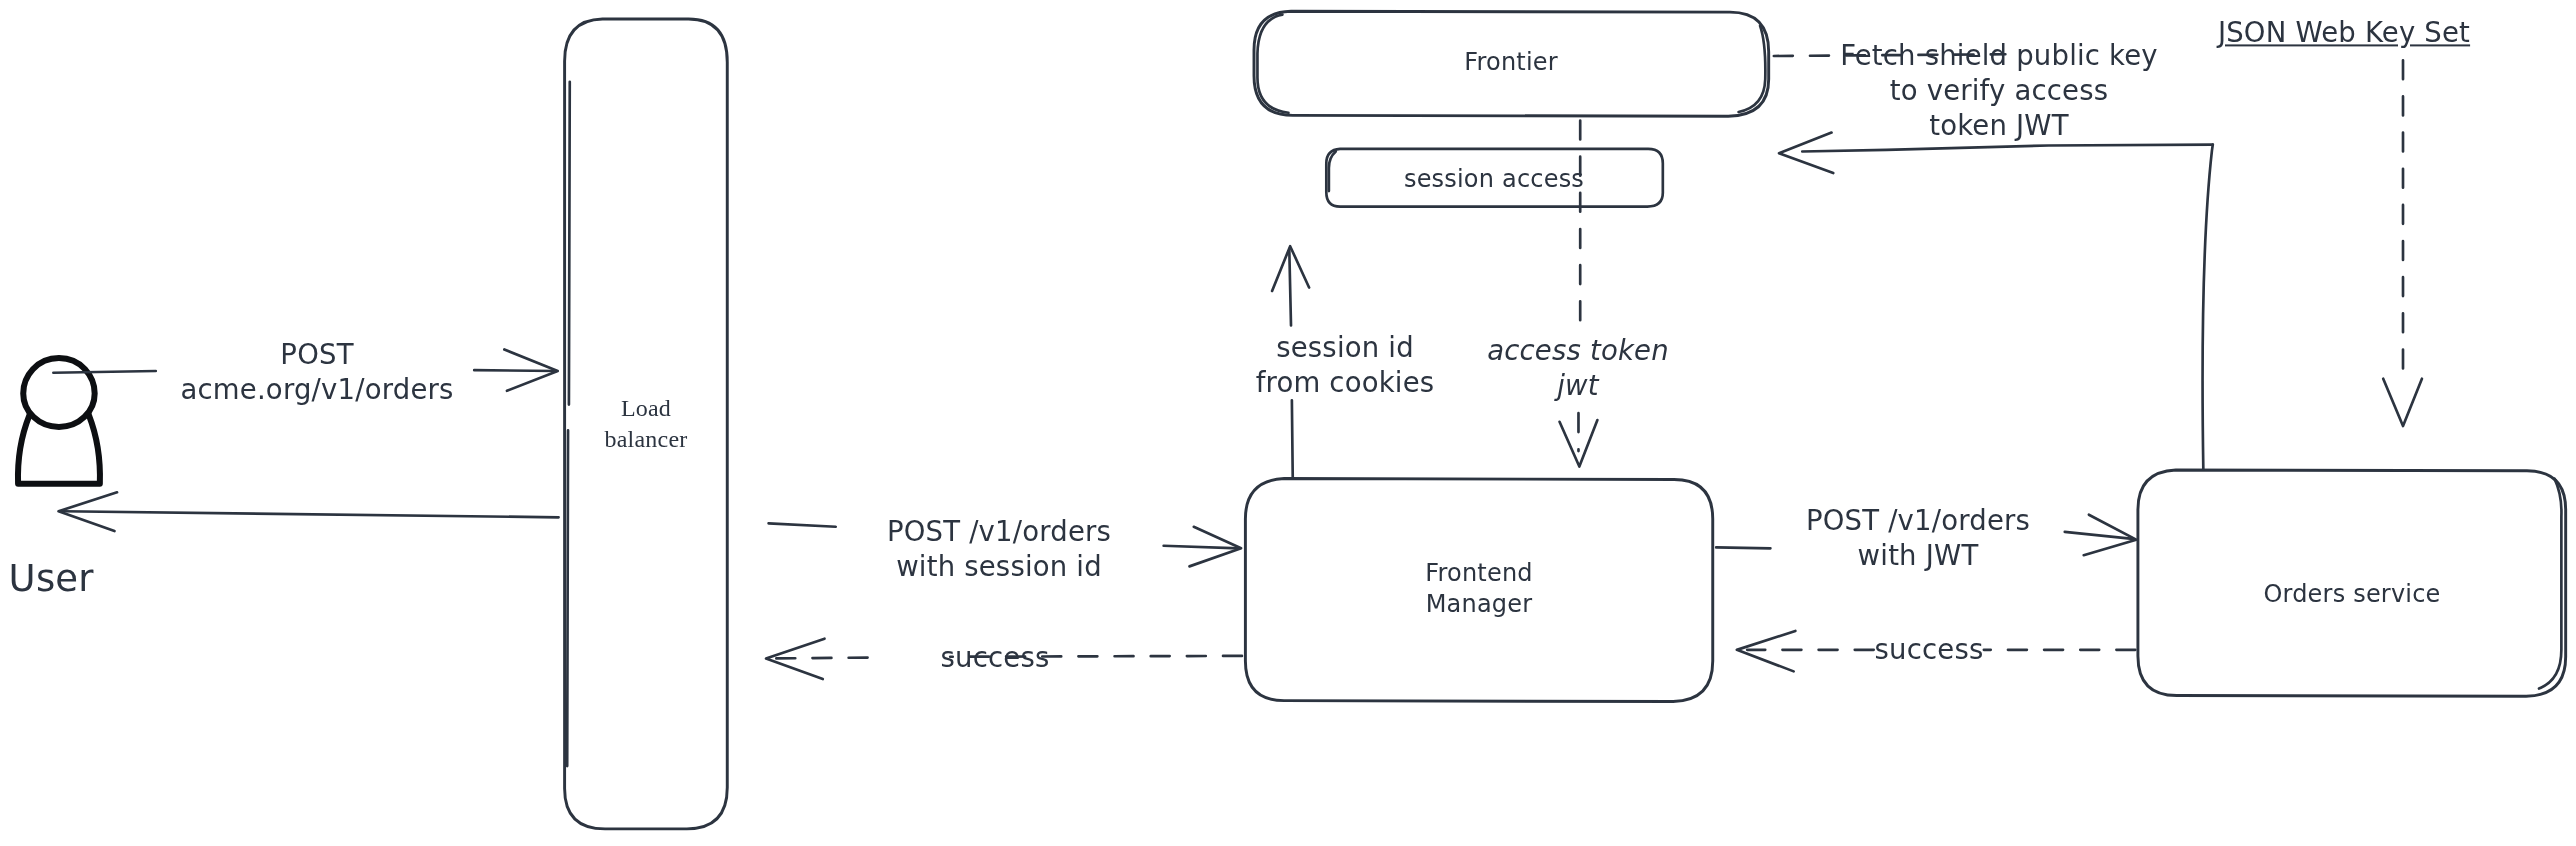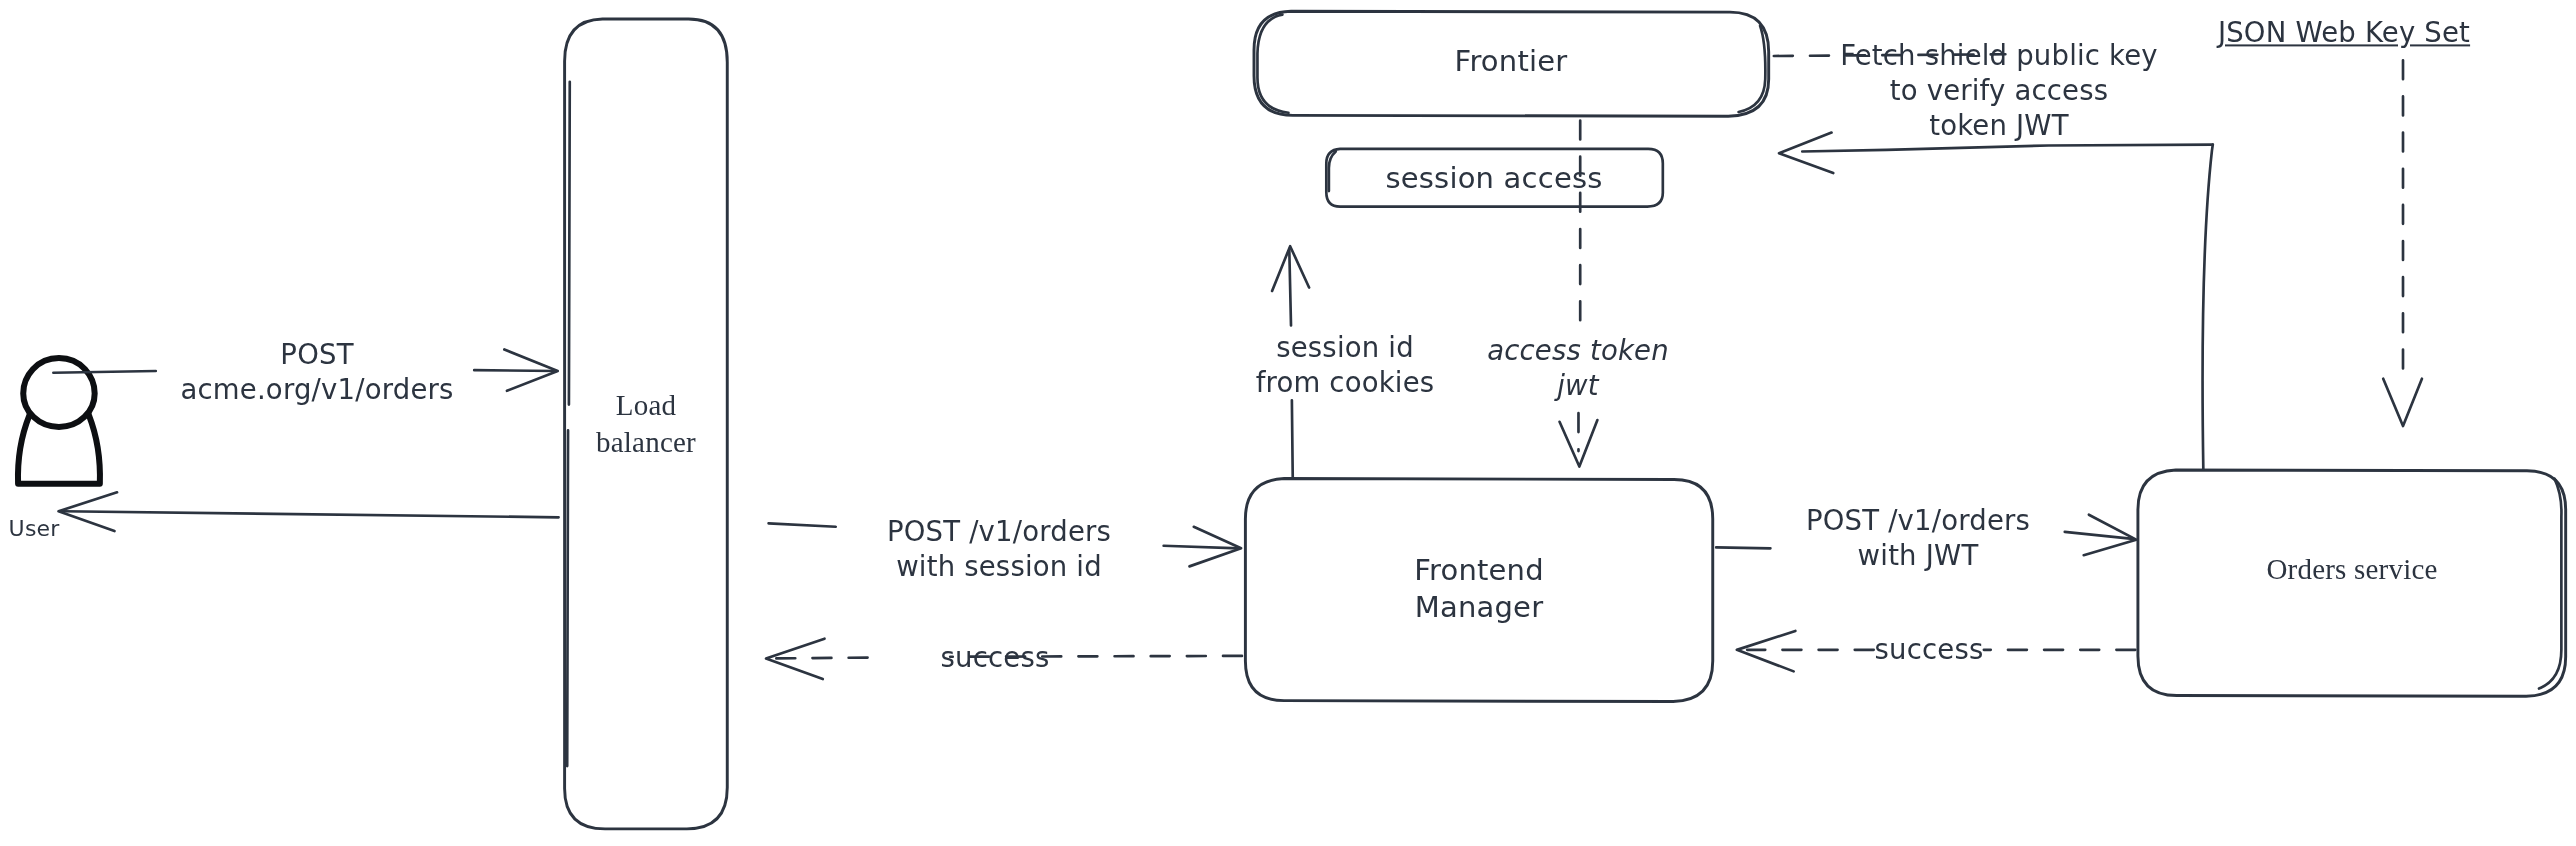--- a/index.html
+++ b/index.html
@@ -31,27 +31,28 @@
     position: absolute;
     color: #2c3440;
     font-family: "DejaVu Sans", sans-serif;
     text-align: center;
     line-height: 1.28;
     white-space: pre;
     letter-spacing: 0.2px;
     pointer-events: none;
   }
   .node-label {
-    font-size: 29px;
+    font-size: 24px;
   }
   .edge-label {
     font-size: 27.5px;
   }
   .actor-label {
-    font-size: 22px;
+    font-size: 37px;
+    margin-top: 40px;
   }
   .ctr {
     transform: translate(-50%, -50%);
   }
   .hand {
     fill: none;
     stroke: #2c3440;
     stroke-width: 3.4;
     stroke-linecap: round;
     stroke-linejoin: round;
@@ -185,21 +186,21 @@
   <div class="node-label ctr" style="left:646px; top:424px;font-family:Liberation Serif, serif;">Load
 balancer</div>
 
   <div class="node-label ctr" style="left:1511px; top:62px;">Frontier</div>
 
   <div class="node-label ctr" style="left:1494px; top:179px;">session access</div>
 
   <div class="node-label ctr" style="left:1479px; top:589px;">Frontend
 Manager</div>
 
-  <div class="node-label ctr" style="left:2352px; top:570px;font-family:Liberation Serif, serif;">Orders service</div>
+  <div class="node-label ctr" style="left:2352px; top:594px;">Orders service</div>
 
   <div class="edge-label ctr" style="left:317px; top:372px;text-align:center;">POST
 acme.org/v1/orders</div>
 
   <div class="edge-label ctr" style="left:999px; top:549px;">POST /v1/orders
 with session id</div>
 
   <div class="edge-label ctr" style="left:995px; top:658px;">success</div>
 
   <div class="edge-label ctr" style="left:1345px; top:365px;">session id

